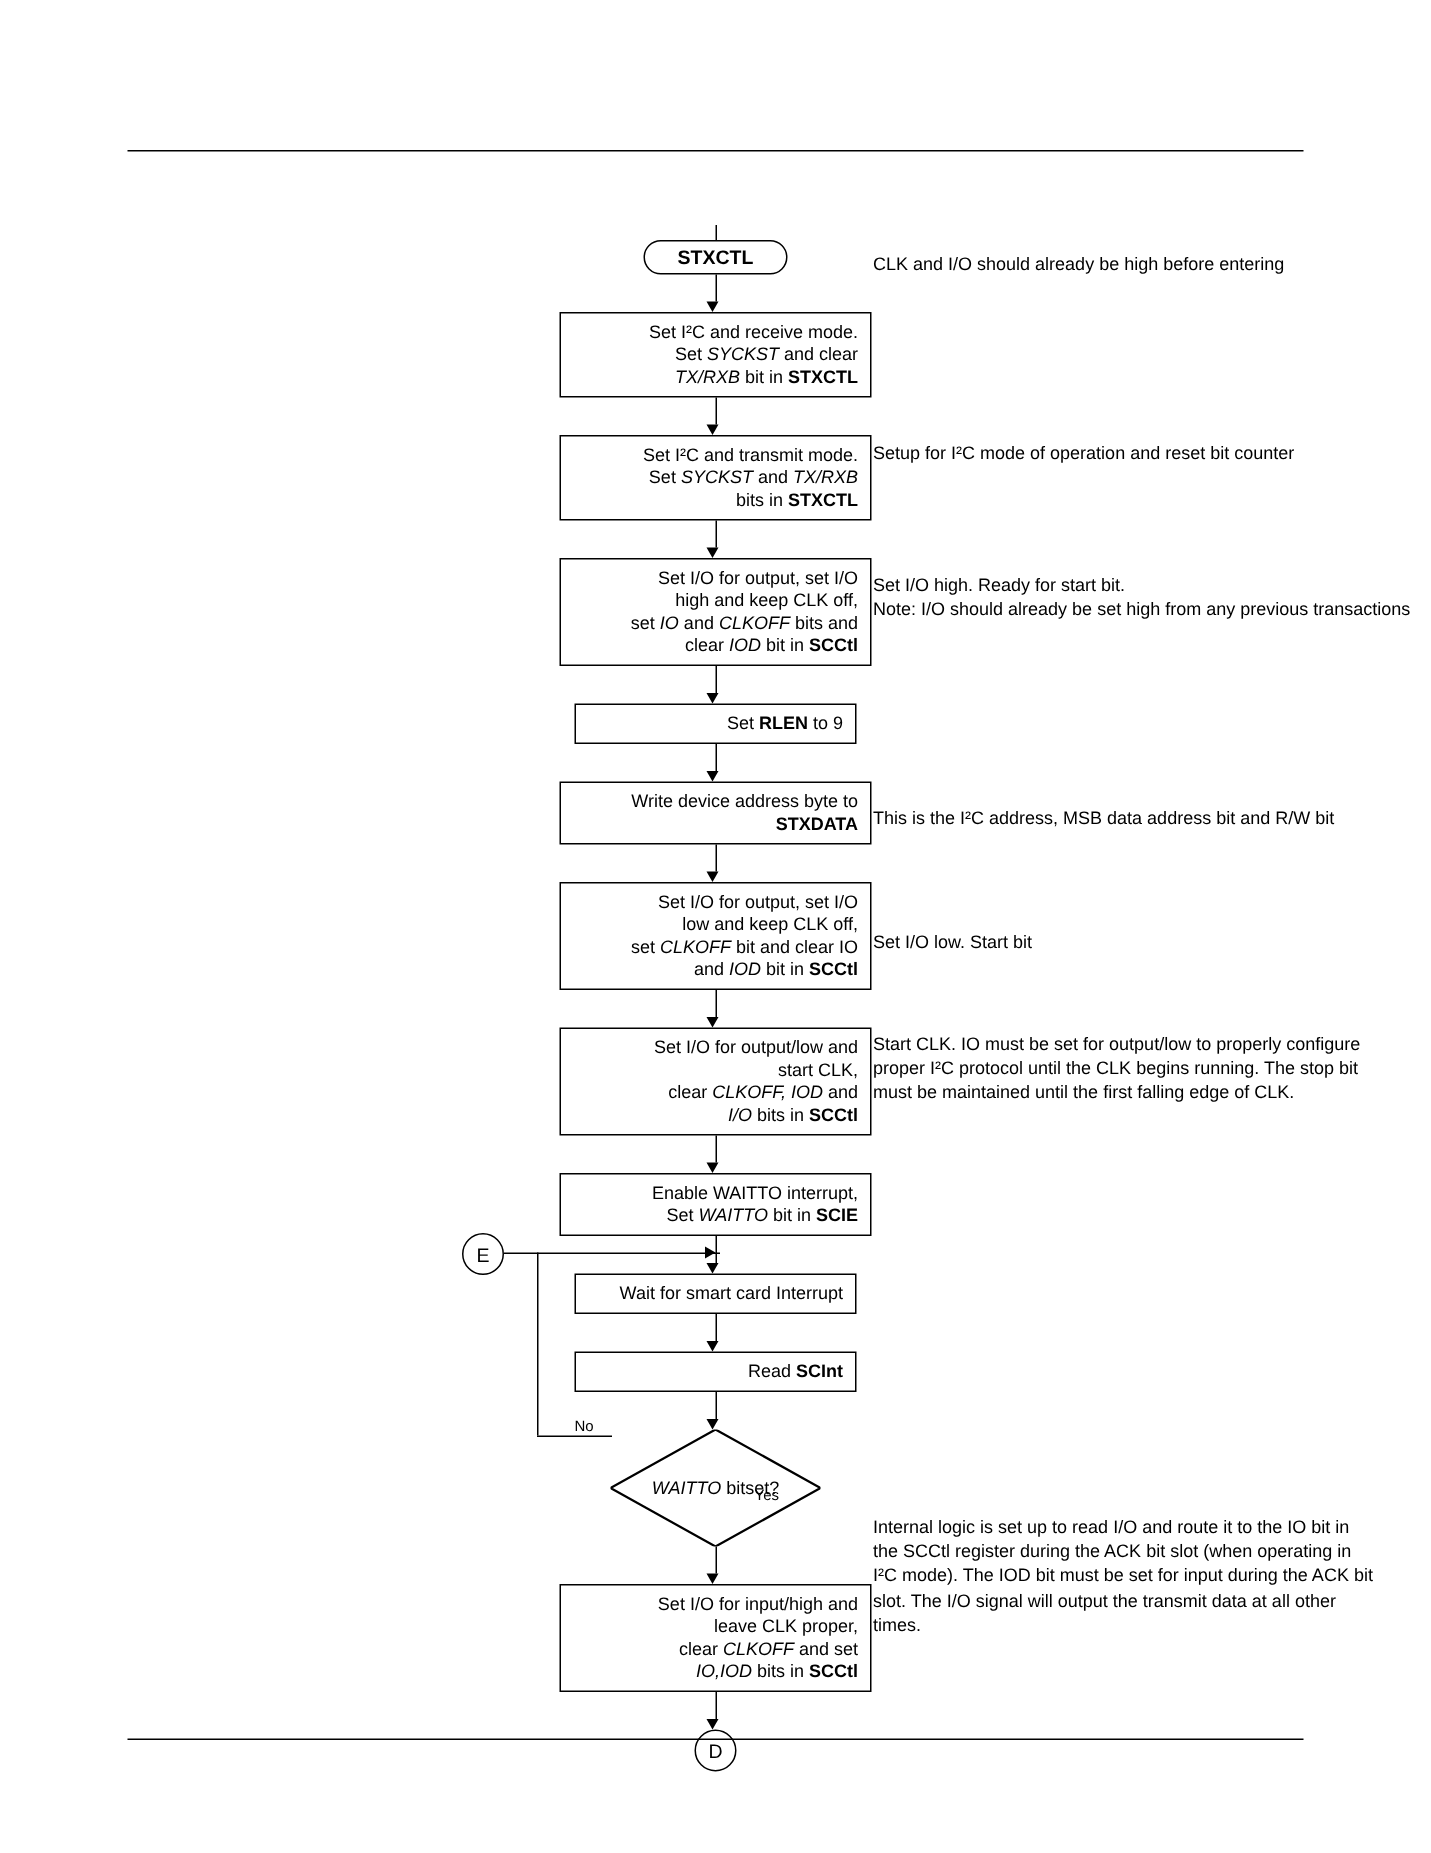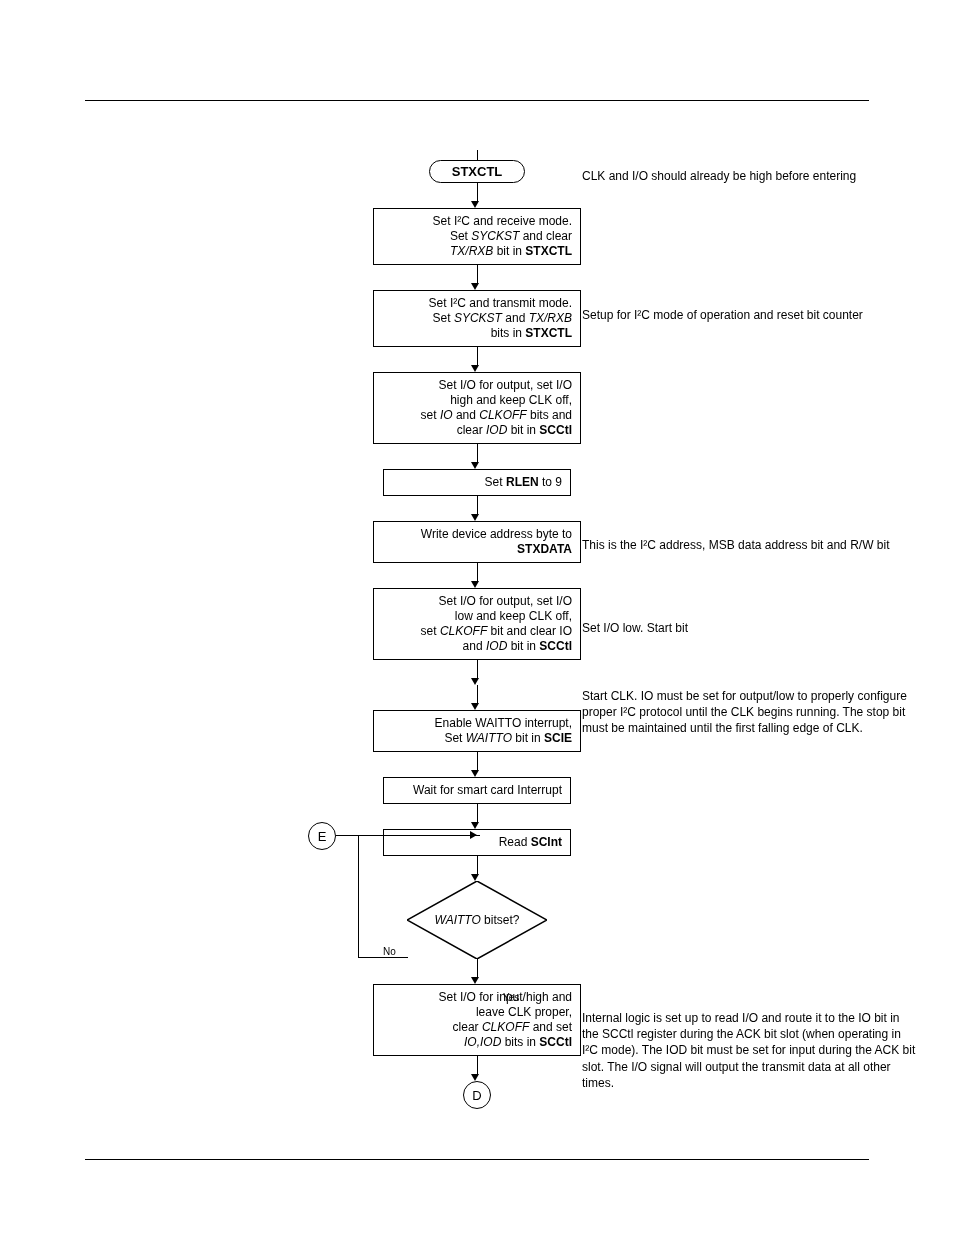--- a/index.html
+++ b/index.html
@@ -34,21 +34,25 @@
   .loop-arrow-head{position:absolute;width:0;height:0;border-top:4px solid transparent;border-bottom:4px solid transparent;border-left:7px solid #000}
 </style>
 </head>
 <body>
 <div class="page">
 
 <div class="toprule"></div>
 <div class="botrule"></div>
 
 <div class="annot" style="left:582px;top:168px">CLK and I/O should already be high before entering</div>
-<div class="annot" style="left:582px;top:307px">Setup for I²C mode of operation and reset bit counter</div>
+<div class="annot" style="left:582px;top:294px">Setup for I²C mode of operation and reset bit counter</div>
+<div class="annot" style="left:582px;top:382px">
+  <span>Set I/O high.  Ready for start bit.</span><br>
+  <span>Note: I/O should already be set high from any previous transactions</span>
+</div>
 <div class="annot" style="left:582px;top:537px;max-width:370px">This is the I²C address, MSB data address bit and R/W bit</div>
 <div class="annot" style="left:582px;top:620px">Set I/O low.  Start bit</div>
 <div class="annot" style="left:582px;top:1010px;max-width:335px">Internal logic is set up to read I/O and route it to the IO bit in the SCCtl register during the ACK bit slot (when operating in I²C mode).  The IOD bit must be set for input during the ACK bit slot. The I/O signal will output the transmit data at all other times.</div>
 <div class="annot" style="left:582px;top:688px;max-width:335px">Start CLK.  IO must be set for output/low to properly configure proper I²C protocol until the CLK begins running. The stop bit must be maintained until the first falling edge of CLK.</div>
 
 <div class="connector" style="position:absolute;left:308px;top:822px">E</div>
 
 <div class="hline" style="left:336px;top:835px;width:144px"></div>
 <div class="loop-arrow-head" style="left:470px;top:831px"></div>
 
@@ -100,20 +104,26 @@
 
   <div class="process">
     <span>Set I/O for output, set I/O</span><br>
     <span>low and keep CLK off,</span><br>
     <span>set </span><i>CLKOFF</i><span> bit and clear IO</span><br>
     <span>and </span><i>IOD</i><span> bit in </span><b>SCCtl</b>
   </div>
   <div class="vline" style="height:18px"></div>
       <div class="head"></div>
 
+  <div class="process">
+    <span>Set I/O for output/low and</span><br>
+    <span>start CLK,</span><br>
+    <span>clear </span><i>CLKOFF, IOD</i><span> and</span><br>
+    <i>I/O</i><span> bits in </span><b>SCCtl</b>
+  </div>
   <div class="vline" style="height:18px"></div>
       <div class="head"></div>
 
   <div class="process">
     <span>Enable WAITTO interrupt,</span><br>
     <span>Set </span><i>WAITTO</i><span> bit in </span><b>SCIE</b>
   </div>
   <div class="vline" style="height:18px"></div>
       <div class="head"></div>
 

